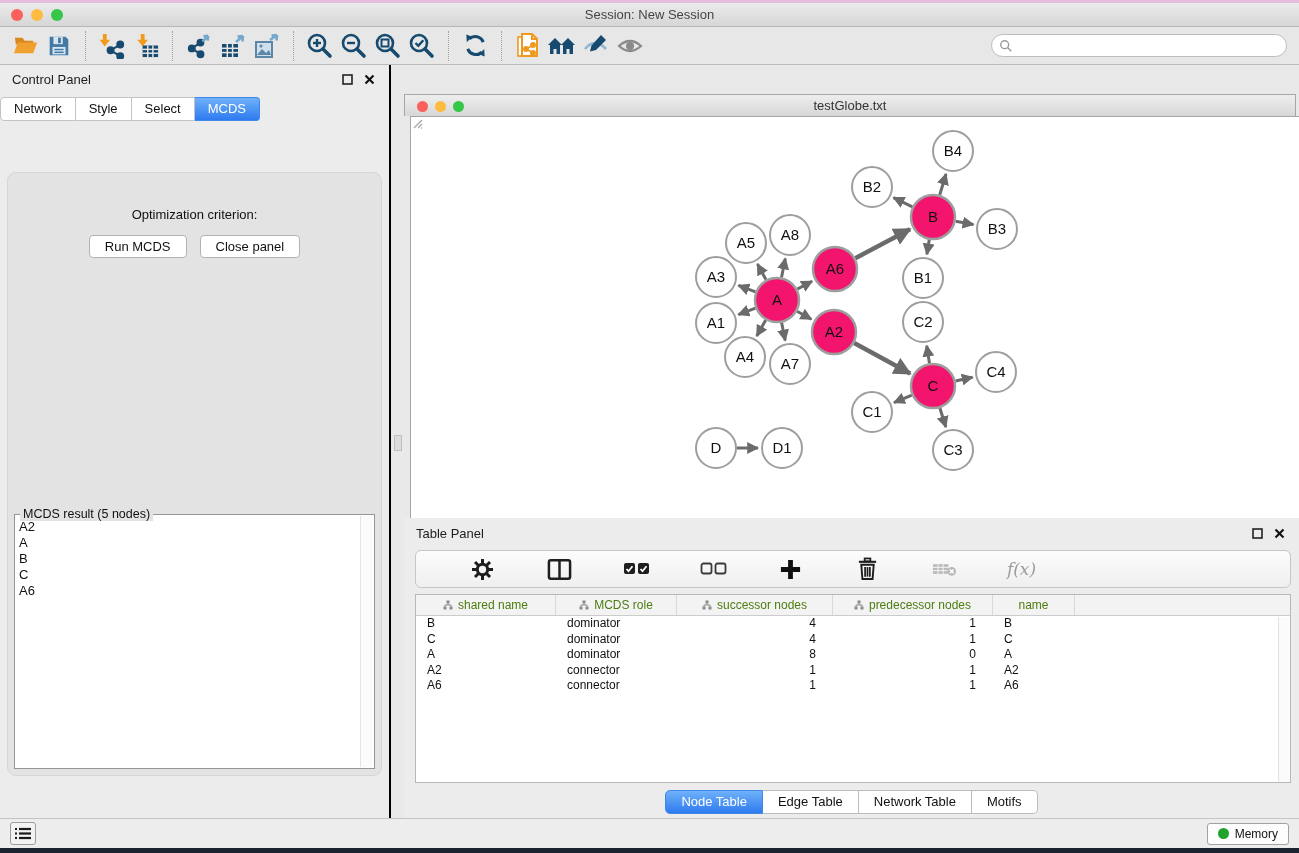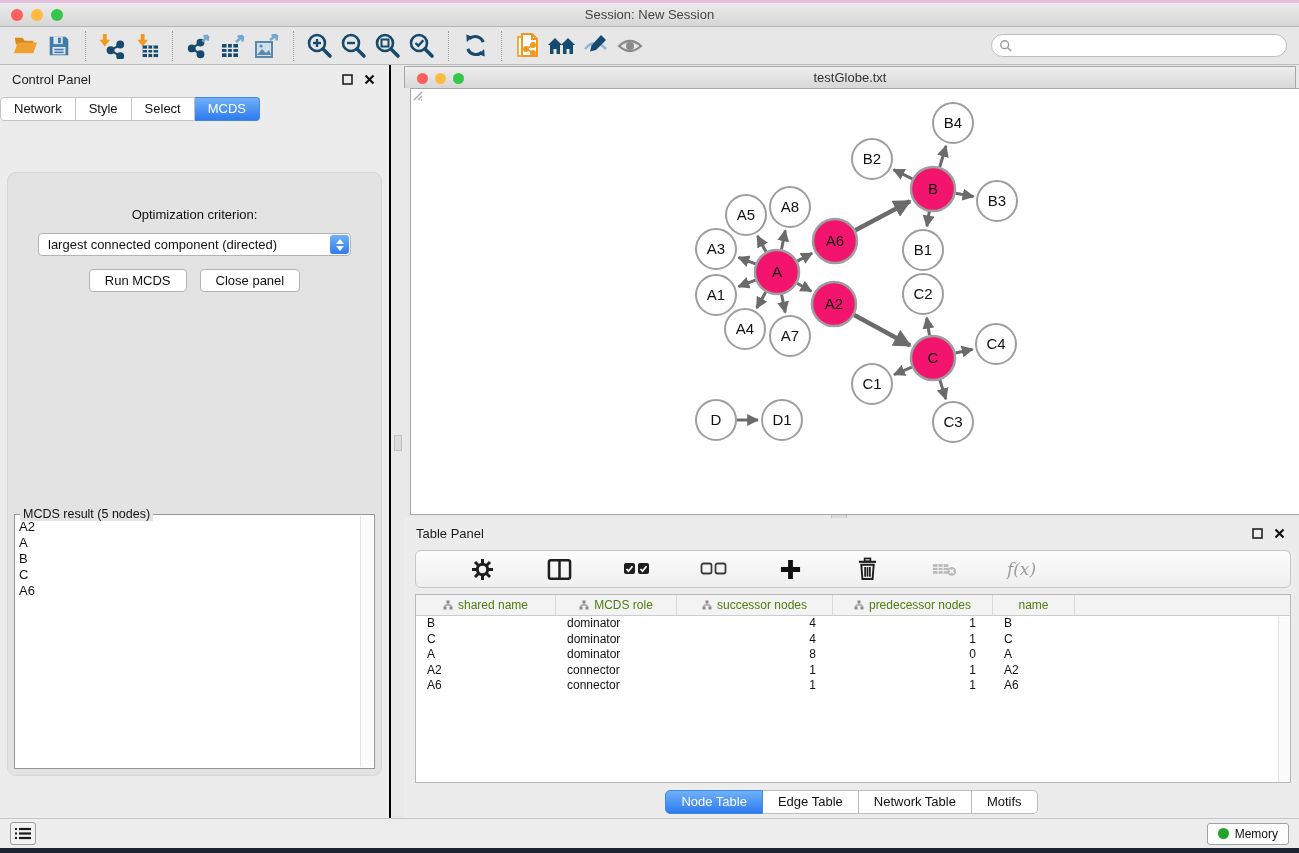--- a/index.html
+++ b/index.html
@@ -58,21 +58,21 @@
   .result-list div { line-height:16px; }
   .result-scroll { position:absolute; top:1px; bottom:1px; right:1px; width:13px; background:#fbfbfb; border-left:1px solid #e4e4e4; }
 
   
   .right { flex:1; position:relative; }
   .h-grip { position:absolute; left:3px; top:370px; width:8px; height:16px; background:#dcdcdc; border:1px solid #c0c0c0; }
   .v-grip { position:absolute; left:440px; top:449px; width:16px; height:8px; background:#dcdcdc; border:1px solid #c0c0c0; }
 
   .net-window { position:absolute; left:13px; top:1px; width:892px; }
   .net-title { height:22px; background:linear-gradient(#eeeeee,#d7d7d7); border:1px solid #a6a6a6; border-bottom:none;
-    display:flex; align-items:center; justify-content:center; font-size:13px; color:#333; position:relative; }
+    display:flex; align-items:center; justify-content:center; font-size:13px; color:#333; position:relative;margin-top:28px; }
   .net-dots { position:absolute; left:12px; top:6px; display:flex; gap:7px; }
   .net-dots .dot { width:11px; height:11px; }
   .net-canvas { width:892px; height:427px; background:#fff; border:1px solid #a6a6a6; position:relative;margin-left:6px; }
   .net-canvas svg { position:absolute; inset:0; }
   .resize-grip { position:absolute; right:2px; bottom:2px; }
 
   .table-panel { position:absolute; left:13px; right:0; top:453px; bottom:0; background:#ececec; }
   .tp-header { height:24px; display:flex; align-items:center; padding:6px 12px 0; font-size:13px; color:#1d1d1d; }
   .tp-header .spacer { flex:1; }
   .tp-toolbar { margin:8px 8px 0 11px; height:38px; background:linear-gradient(#fcfcfc,#efefef);
@@ -300,27 +300,20 @@
         </span>
       </div>
       <div class="cp-tabs" id="cp-tabs">
           <div class="cp-tab">Network</div>
           <div class="cp-tab">Style</div>
           <div class="cp-tab">Select</div>
           <div class="cp-tab active">MCDS</div>
         </div>
       <div class="cp-body">
         <div class="opt-label">Optimization criterion:</div>
-        <div class="dropdown">
-          <span>largest connected component (directed)</span>
-          <span class="dd-stepper">
-            <span class="up"></span>
-              <span class="down"></span>
-          </span>
-        </div>
         <div class="cp-buttons">
           <button>Run MCDS</button>
           <button>Close panel</button>
         </div>
         <div class="result-box">
           <div class="result-legend">MCDS result (5 nodes)</div>
           <div class="result-list" id="result-list">
               <div>A2</div>
               <div>A</div>
               <div>B</div>

